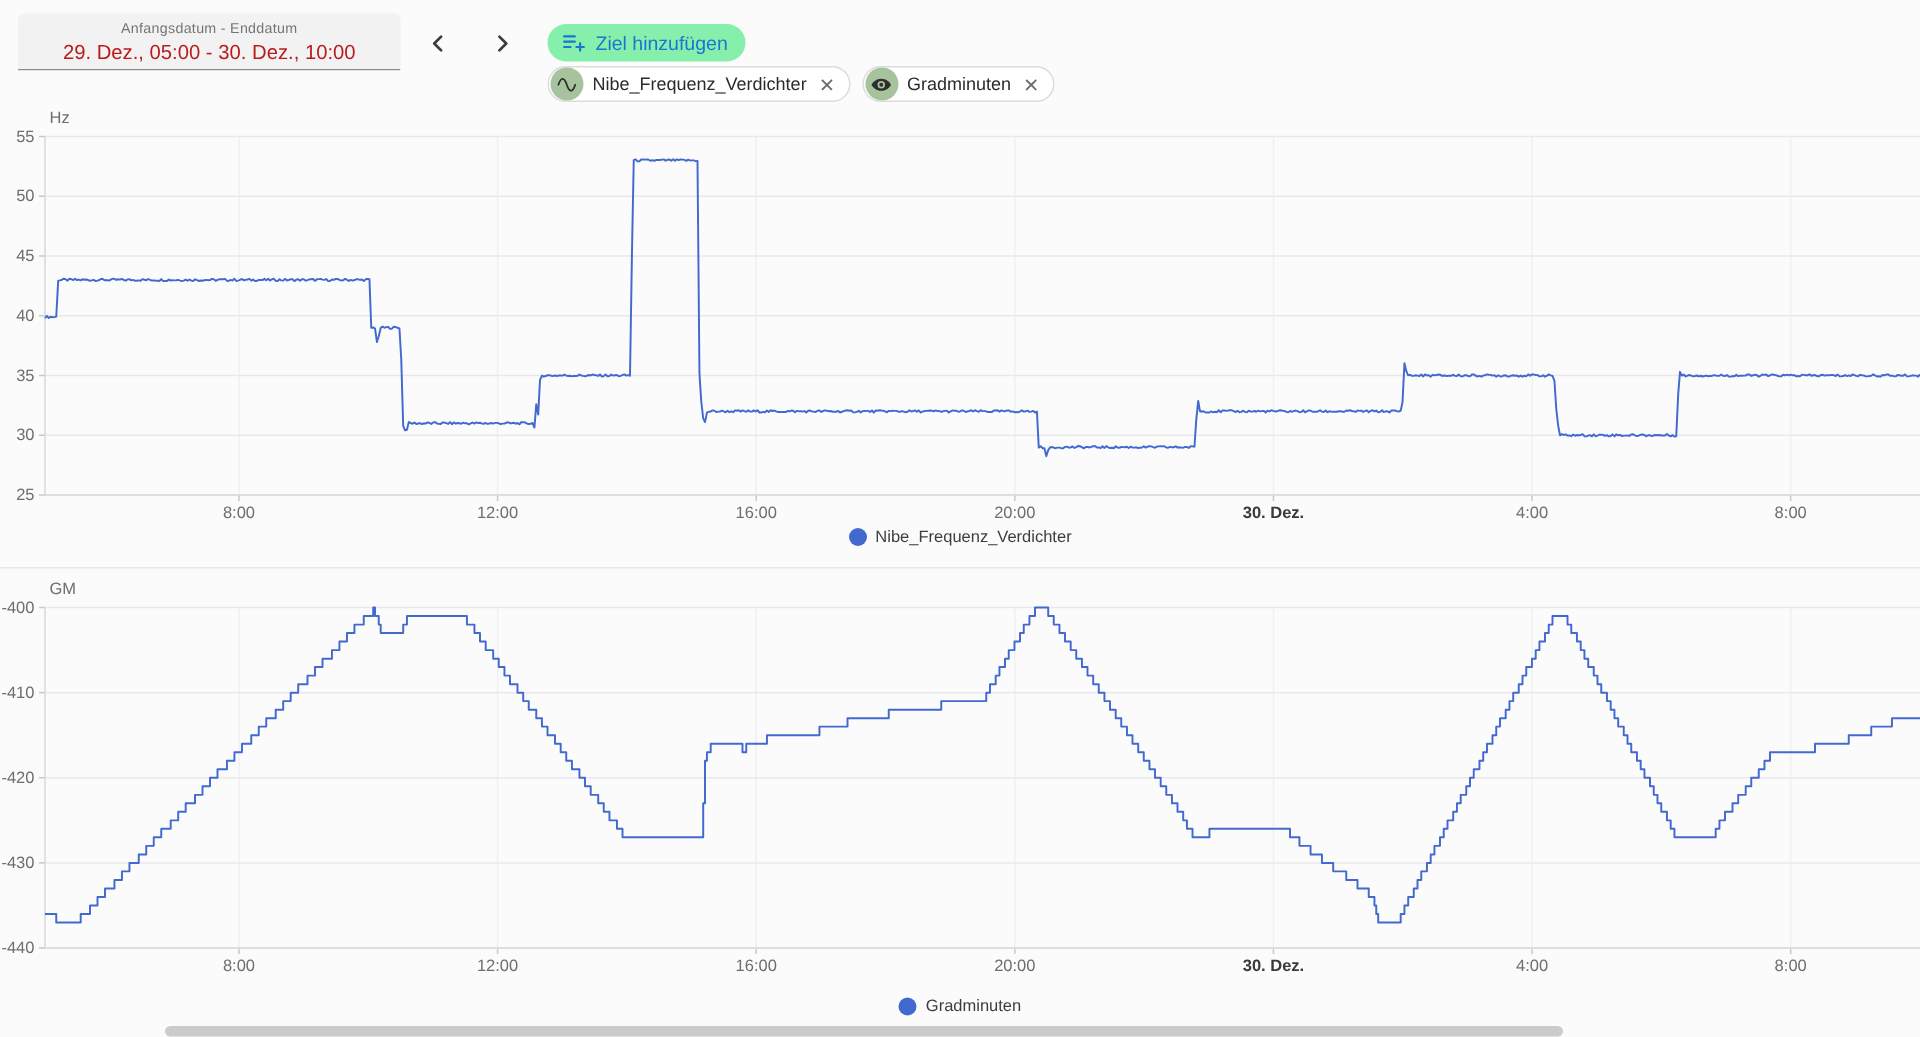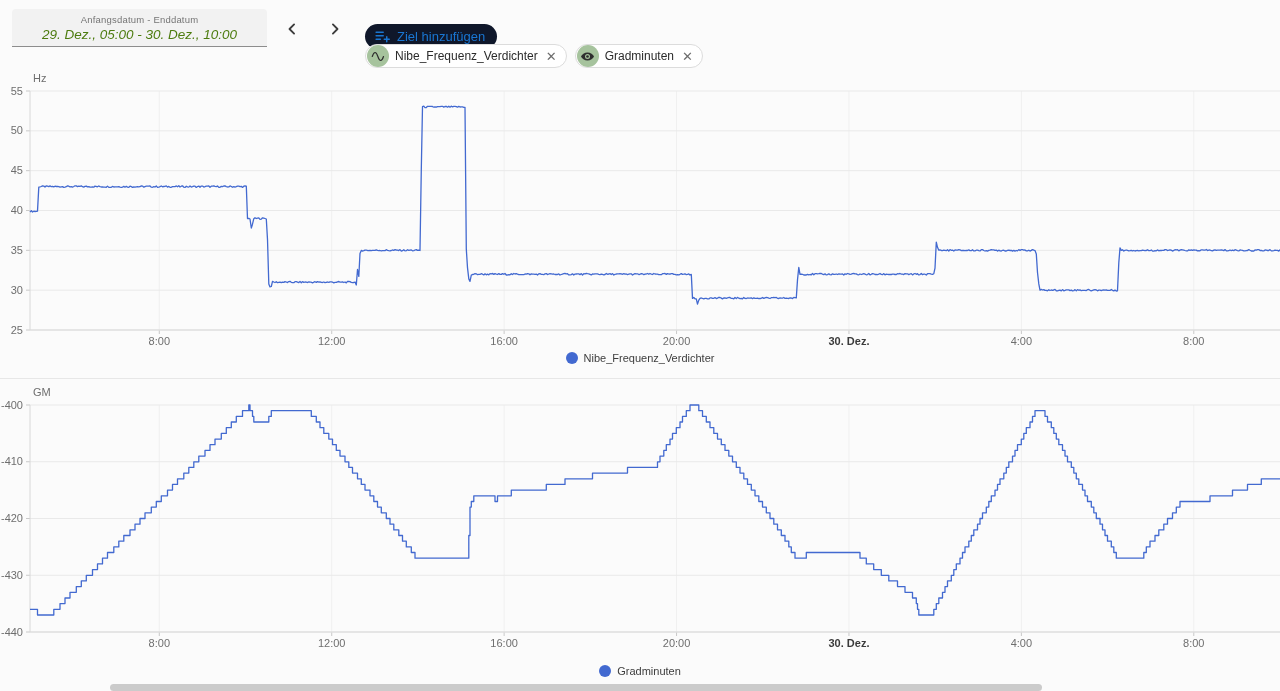--- a/index.html
+++ b/index.html
@@ -10,34 +10,34 @@
     -webkit-font-smoothing:antialiased;
   }
   
   .datefield{
     position:absolute;left:12px;top:9px;width:255px;height:38px;
     background:#f2f2f2;border-bottom:1px solid #8d8d8d;
     border-radius:4px 4px 0 0;box-sizing:border-box;
     padding:5px 10px 0 10px;cursor:pointer;text-align:center;
   }
   .datefield .flabel{font-size:9.5px;color:#757575;letter-spacing:.2px;}
-  .datefield .fvalue{font-size:13.5px;color:#4d7c0f;margin-top:2px;white-space:nowrap;font-style:italic;}
+  .datefield .fvalue{font-size:13.5px;color:#b91c1c;margin-top:2px;white-space:nowrap;}
   .navbtn{
     position:absolute;top:12px;width:34px;height:34px;border:none;background:transparent;
     display:flex;align-items:center;justify-content:center;cursor:pointer;border-radius:50%;
     color:#3c3c3c;padding:0;
   }
   .navbtn svg{display:block;}
   .pill{
     position:absolute;display:inline-flex;align-items:center;gap:6px;
     border-radius:13px;cursor:pointer;box-sizing:border-box;white-space:nowrap;
   }
   .addtarget{
     left:365px;top:16px;height:25px;padding:0 12px 0 9px;
-    background:#0f172a;border:none;color:#1976d2;font-size:13px;margin-top:8px;
+    background:#86efac;border:none;color:#1976d2;font-size:13px;
   }
   .chiprow{position:absolute;left:365px;top:44px;display:flex;gap:8px;}
   .chip{
     position:relative;display:inline-flex;align-items:center;height:24px;
     background:#ffffff;border:1px solid #dcdcdc;border-radius:13px;
     padding:0 9px 0 1px;gap:6px;cursor:pointer;box-sizing:border-box;
   }
   .chip .avatar{
     width:22px;height:22px;border-radius:50%;background:#a6c39d;
     display:flex;align-items:center;justify-content:center;flex:0 0 auto;color:#2e2e2e;

